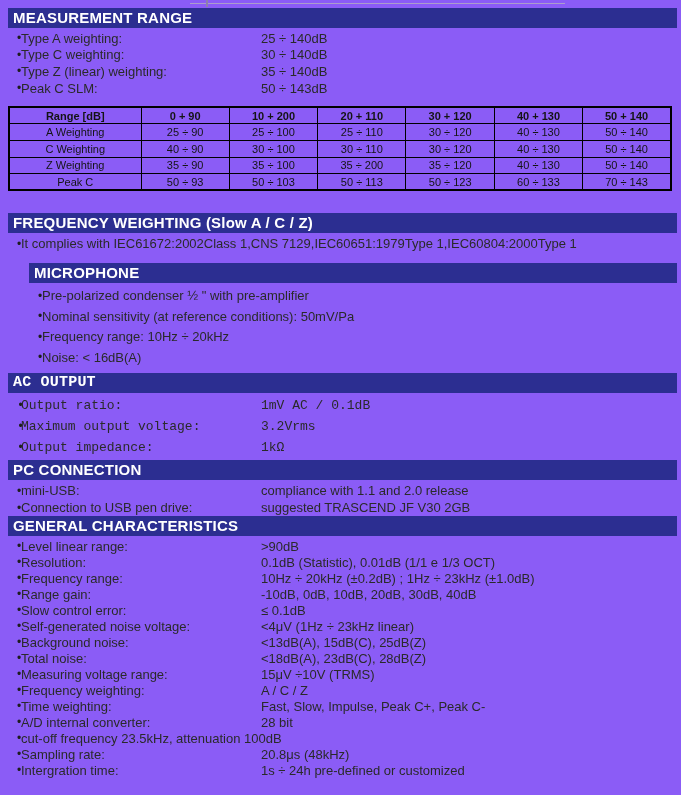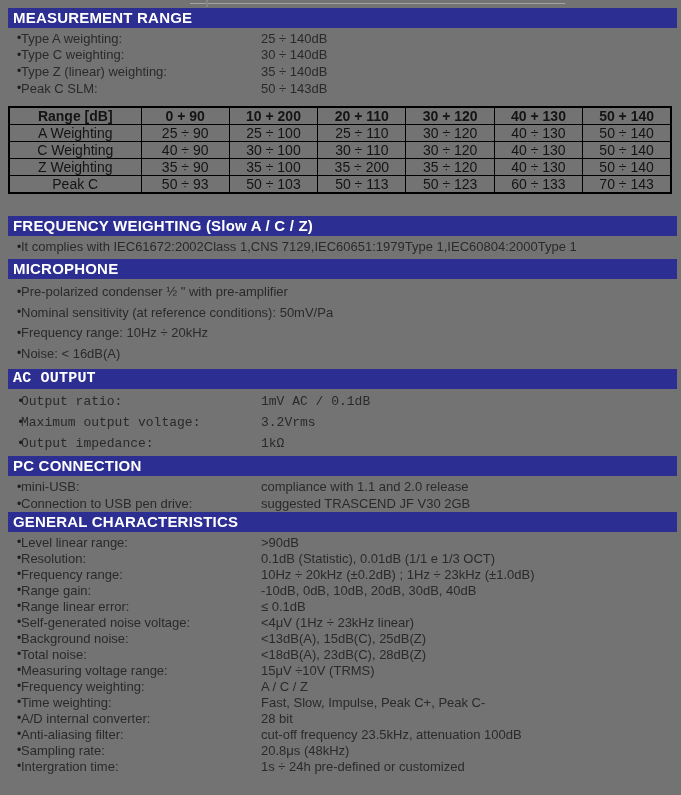--- a/index.html
+++ b/index.html
@@ -7,21 +7,21 @@
     --bar-text:#ffffff;
     --body-text:#2a2a2a;
     --table-border:#000000;
     --artifact:#b9b9b9;
   }
   *{box-sizing:border-box;}
   html,body{margin:0;padding:0;background:#ffffff;}
   .page{
     position:relative;
     width:681px;height:795px;
-    background:#737373;
+    background:#8b5cf6;
     overflow:hidden;
     font-family:"Liberation Sans", sans-serif;
     color:var(--body-text);
   }
   .scan-artifact{
     position:absolute;top:3px;left:190px;width:375px;height:1px;
     background:var(--artifact);opacity:.7;
   }
   .scan-artifact::after{
     content:"";position:absolute;left:16px;top:-3px;width:2px;height:7px;
@@ -45,35 +45,35 @@
     font-size:12px;color:#1d1d1d;
   }
   .label{flex:none;width:240px;white-space:nowrap;}
   .label.single{width:auto;flex:1;}
   .value{white-space:nowrap;}
   
   .sec-measurement-range{margin-top:8px;}
   .sec-measurement-range .row{height:16.6px;}
   .sec-frequency-weighting{margin-top:22px;}
   .sec-frequency-weighting .row{height:17px;}
-  .sec-microphone{margin-top:4px;}
+  .sec-microphone{margin-top:11px;padding-left:21px;}
   .sec-microphone .row{height:20.5px;}
   .sec-ac-output{margin-top:6px;font-family:Liberation Mono, monospace;}
   .sec-ac-output .row{height:21px;}
   .sec-pc-connection{margin-top:2px;}
   .sec-pc-connection .row{height:17px;}
   .sec-general-characteristics{margin-top:0;}
   .sec-general-characteristics .row{height:16px;}
   
   .range-table{
     border-collapse:collapse;
     margin:10px 0 0 8px;
     width:664px;
     table-layout:fixed;
-    font-size:14px;
+    font-size:11px;
     color:#141414;
     border:2px solid var(--table-border);
   }
   .range-table th,.range-table td{
     border:1px solid var(--table-border);
     text-align:center;vertical-align:middle;
     height:16.6px;padding:0 2px;overflow:hidden;white-space:nowrap;
   }
   .range-table th{font-weight:bold;}
   .range-table th:first-child{width:132px;}
@@ -260,21 +260,21 @@
     <span class="label">Frequency range:</span>
     <span class="value">10Hz ÷ 20kHz (±0.2dB) ; 1Hz ÷ 23kHz (±1.0dB)</span>
   </div>
           <div class="row">
     <span class="bullet">•</span>
     <span class="label">Range gain:</span>
     <span class="value">-10dB, 0dB, 10dB, 20dB, 30dB, 40dB</span>
   </div>
           <div class="row">
     <span class="bullet">•</span>
-    <span class="label">Range linear error:</span>
+    <span class="label">Slow control error:</span>
     <span class="value">≤ 0.1dB</span>
   </div>
           <div class="row">
     <span class="bullet">•</span>
     <span class="label">Self-generated noise voltage:</span>
     <span class="value">&lt;4μV (1Hz ÷ 23kHz linear)</span>
   </div>
           <div class="row">
     <span class="bullet">•</span>
     <span class="label">Background noise:</span>
@@ -300,21 +300,20 @@
     <span class="label">Time weighting:</span>
     <span class="value">Fast, Slow, Impulse, Peak C+, Peak C-</span>
   </div>
           <div class="row">
     <span class="bullet">•</span>
     <span class="label">A/D internal converter:</span>
     <span class="value">28 bit</span>
   </div>
           <div class="row">
     <span class="bullet">•</span>
-    <span class="label">Anti-aliasing filter:</span>
     <span class="value">cut-off frequency 23.5kHz, attenuation 100dB</span>
   </div>
           <div class="row">
     <span class="bullet">•</span>
     <span class="label">Sampling rate:</span>
     <span class="value">20.8μs (48kHz)</span>
   </div>
           <div class="row">
     <span class="bullet">•</span>
     <span class="label">Intergration time:</span>

